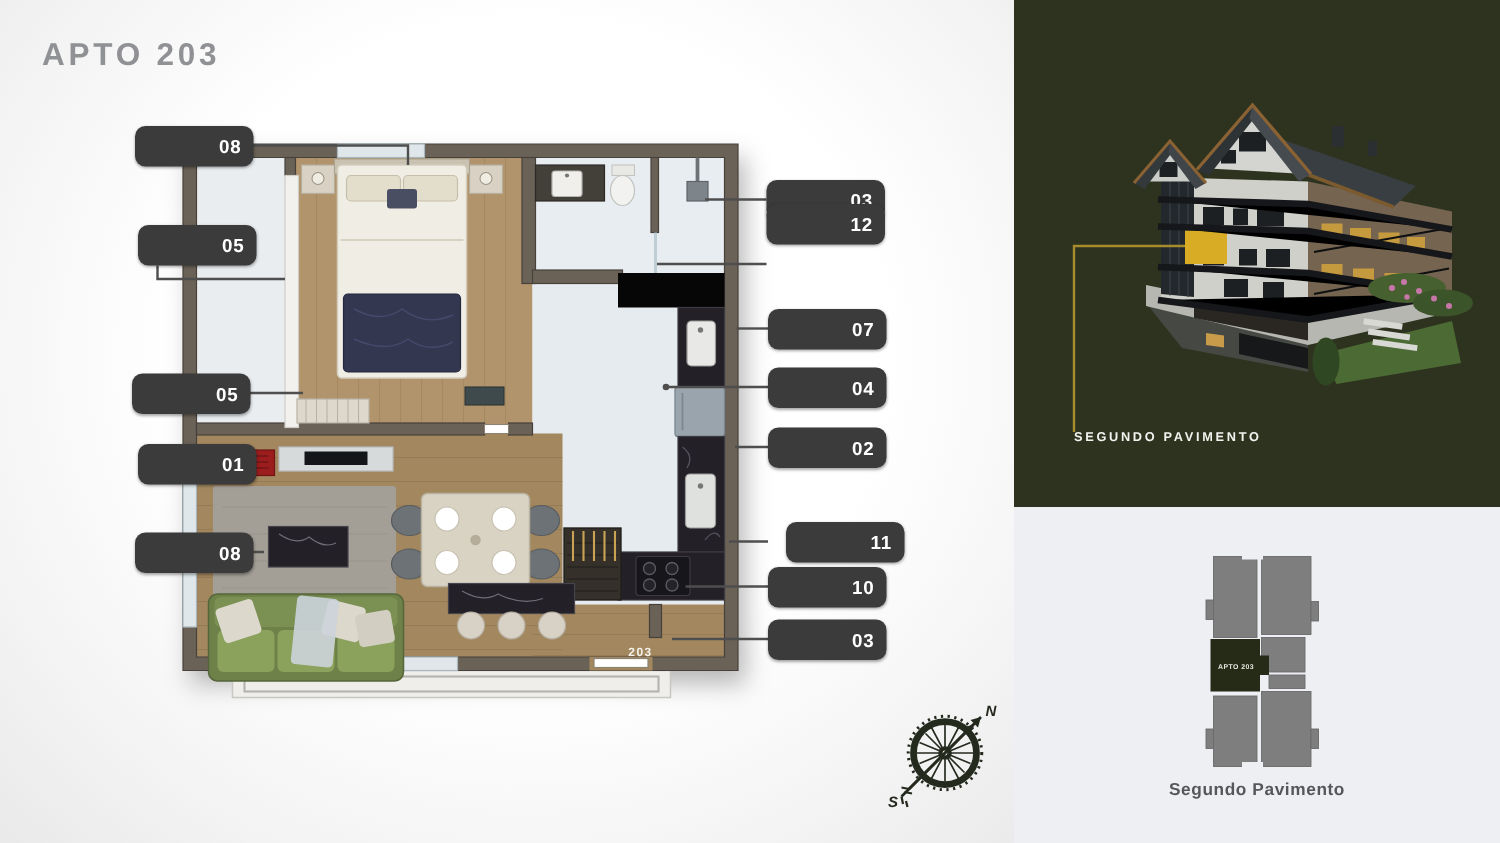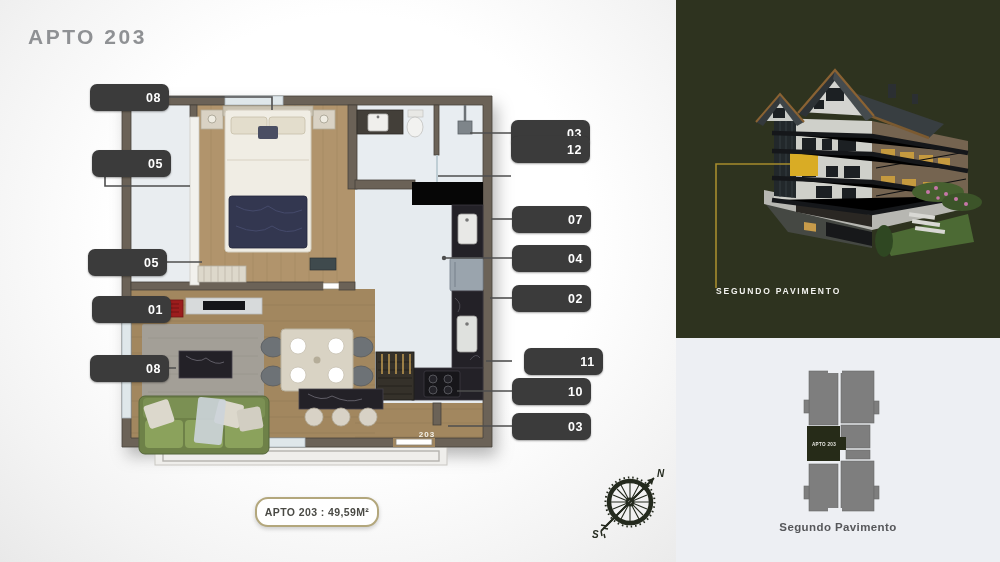--- a/index.html
+++ b/index.html
@@ -229,21 +229,20 @@
 
     <div class="chip" style="left:511px;top:120px">03</div>
     <div class="chip" style="left:511px;top:136px">12</div>
     <div class="chip" style="left:512px;top:206px">07</div>
     <div class="chip" style="left:512px;top:245px">04</div>
     <div class="chip" style="left:512px;top:285px">02</div>
     <div class="chip" style="left:524px;top:348px">11</div>
     <div class="chip" style="left:512px;top:378px">10</div>
     <div class="chip" style="left:512px;top:413px">03</div>
 
-    <div class="area-badge">APTO 203 : 49,59M²</div>
   </section>
 
   <aside class="right-top">
     <svg width="324" height="338" viewBox="0 0 324 338">
 
       <polygon points="88,202 196,228 196,248 112,232" fill="#454843"></polygon>
       <polygon points="205,236 292,214 298,242 215,256" fill="#4c6a34"></polygon>
 
       <polygon points="88,190 196,212 292,194 292,208 196,230 88,204" fill="#b7b7b2"></polygon>
       <polygon points="120,200 196,215 196,227 120,212" fill="#2a2723"></polygon>

